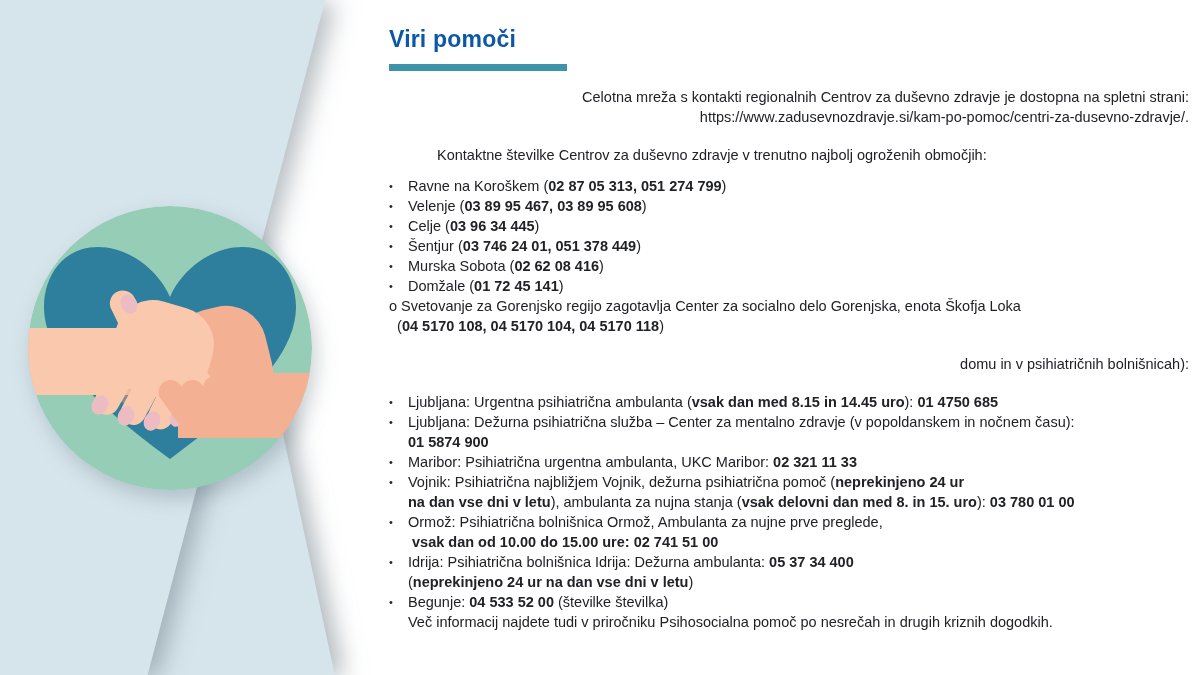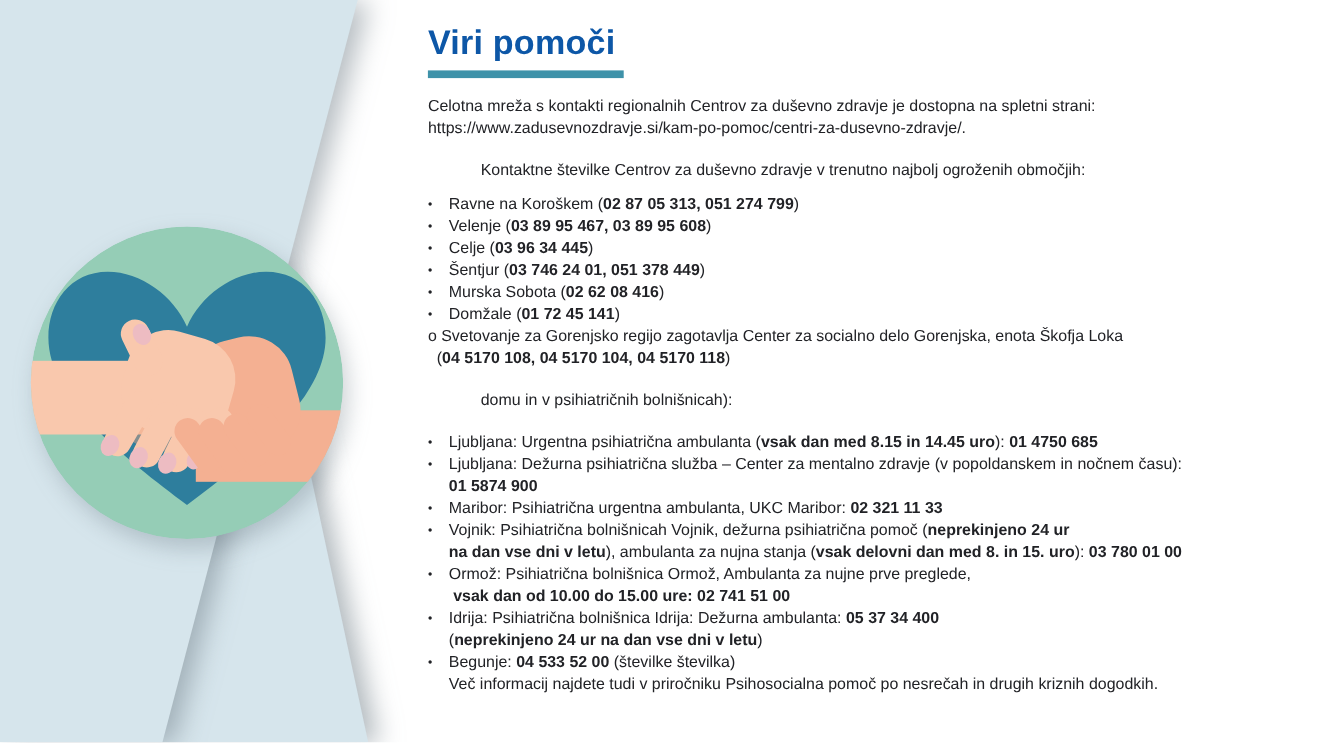--- a/index.html
+++ b/index.html
@@ -15,25 +15,25 @@
   .panel.back-shape{clip-path:polygon(0 0,15.8% 0,27.9% 100%,0 100%);}
   .panel.front-shape{clip-path:polygon(0 0,27.1% 0,12.3% 100%,0 100%);}
   
   .illu{position:absolute;left:28px;top:205px;width:285px;height:287px;z-index:3;
         filter:drop-shadow(5px 9px 10px rgba(90,105,115,.30));}
   
   .content{
     position:absolute;left:389px;top:20px;width:800px;z-index:4;
     color:#212226;font-size:14.5px;line-height:20px;
   }
-  .title{font-size:31px;line-height:38px;font-weight:700;color:#0d57a7;letter-spacing:.2px;}
+  .title{font-size:23px;line-height:38px;font-weight:700;color:#0d57a7;letter-spacing:.2px;}
   .title-rule{width:178px;height:7px;background:#3e92a9;margin-top:6px;}
   .para{margin-top:16px;}
   .para.heading{margin-top:18px;margin-left:48px;}
-  .pline{white-space:pre-wrap;}
+  .pline{white-space:pre-wrap;text-align:right;}
   .list{margin-top:11px;}
   .list.services{margin-top:18px;}
   .li{display:flex;}
   .li .marker{flex:0 0 19px;font-size:11px;line-height:20px;color:#212226;}
   .li .li-text{flex:1;}
   .tline{white-space:pre-wrap;}
   b{font-weight:700;margin-top:21px;}
 </style>
 </head>
 <body>
@@ -168,21 +168,21 @@
         </div>
         <div class="li">
           <span class="marker">•</span>
           <span class="li-text">
             <div class="tline"><span>Maribor: Psihiatrična urgentna ambulanta, UKC Maribor: </span><b>02 321 11 33</b></div>
           </span>
         </div>
         <div class="li">
           <span class="marker">•</span>
           <span class="li-text">
-            <div class="tline"><span>Vojnik: Psihiatrična bolnišnicah Vojnik, dežurna psihiatrična pomoč (</span><b>neprekinjeno 24 ur</b></div>
+            <div class="tline"><span>Vojnik: Psihiatrična najbližjem Vojnik, dežurna psihiatrična pomoč (</span><b>neprekinjeno 24 ur</b></div>
             <div class="tline"><b>na dan vse dni v letu</b><span>), ambulanta za nujna stanja (</span><b>vsak delovni dan med 8. in 15. uro</b><span>): </span><b>03 780 01 00</b></div>
           </span>
         </div>
         <div class="li">
           <span class="marker">•</span>
           <span class="li-text">
             <div class="tline"><span>Ormož: Psihiatrična bolnišnica Ormož, Ambulanta za nujne prve preglede,</span></div>
             <div class="tline"><span> </span><b>vsak dan od 10.00 do 15.00 ure: 02 741 51 00</b></div>
           </span>
         </div>

